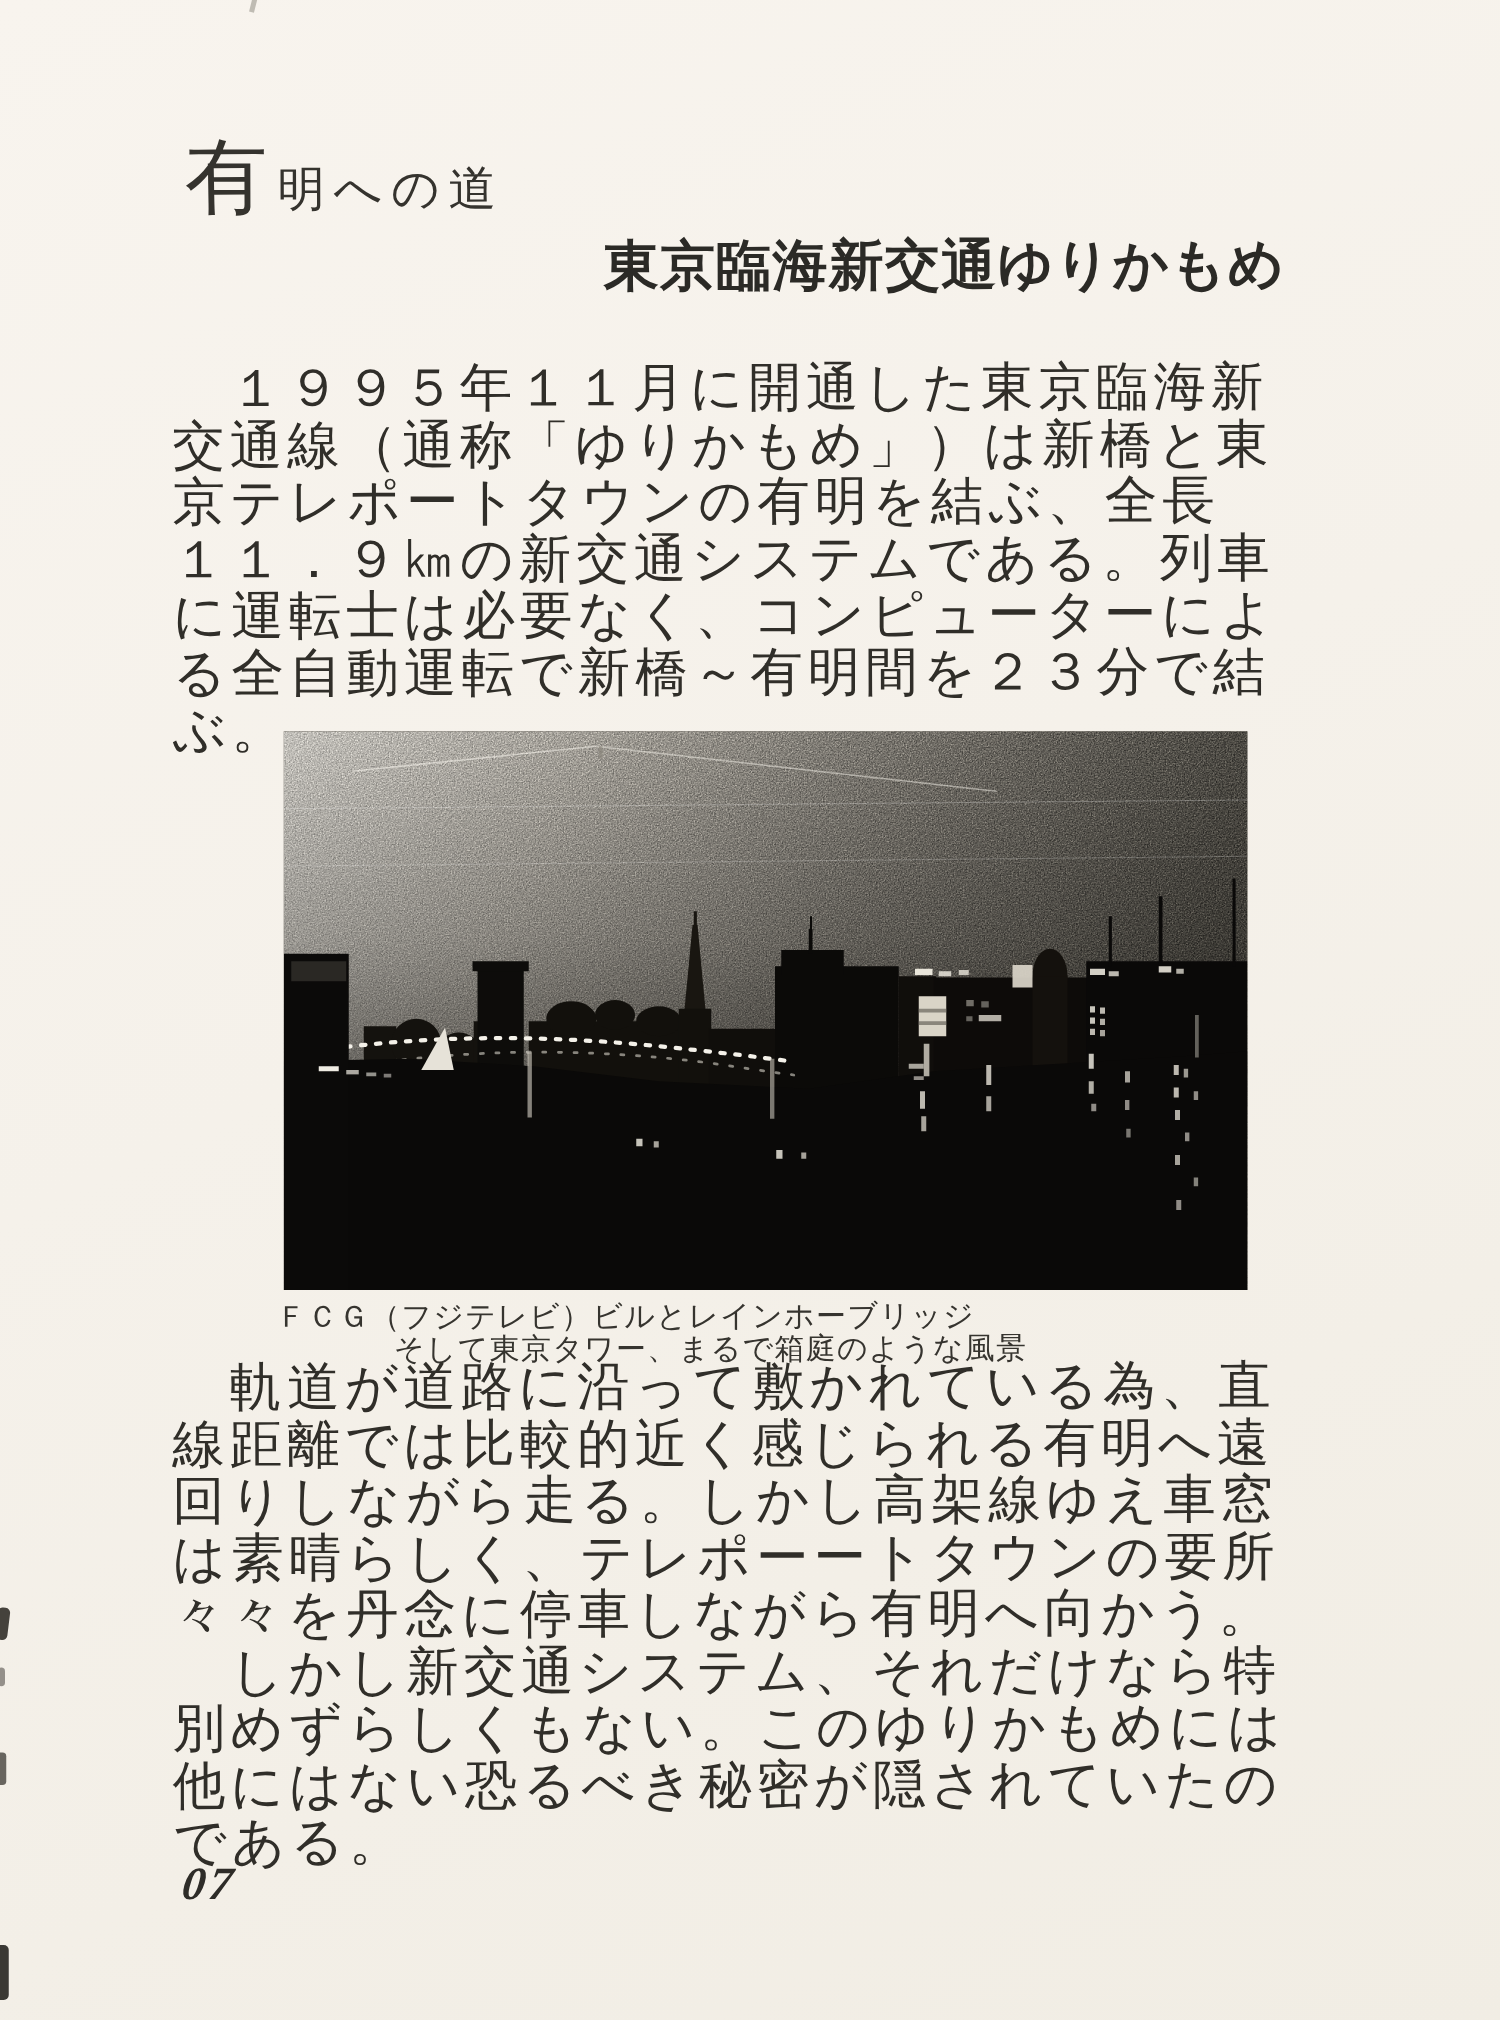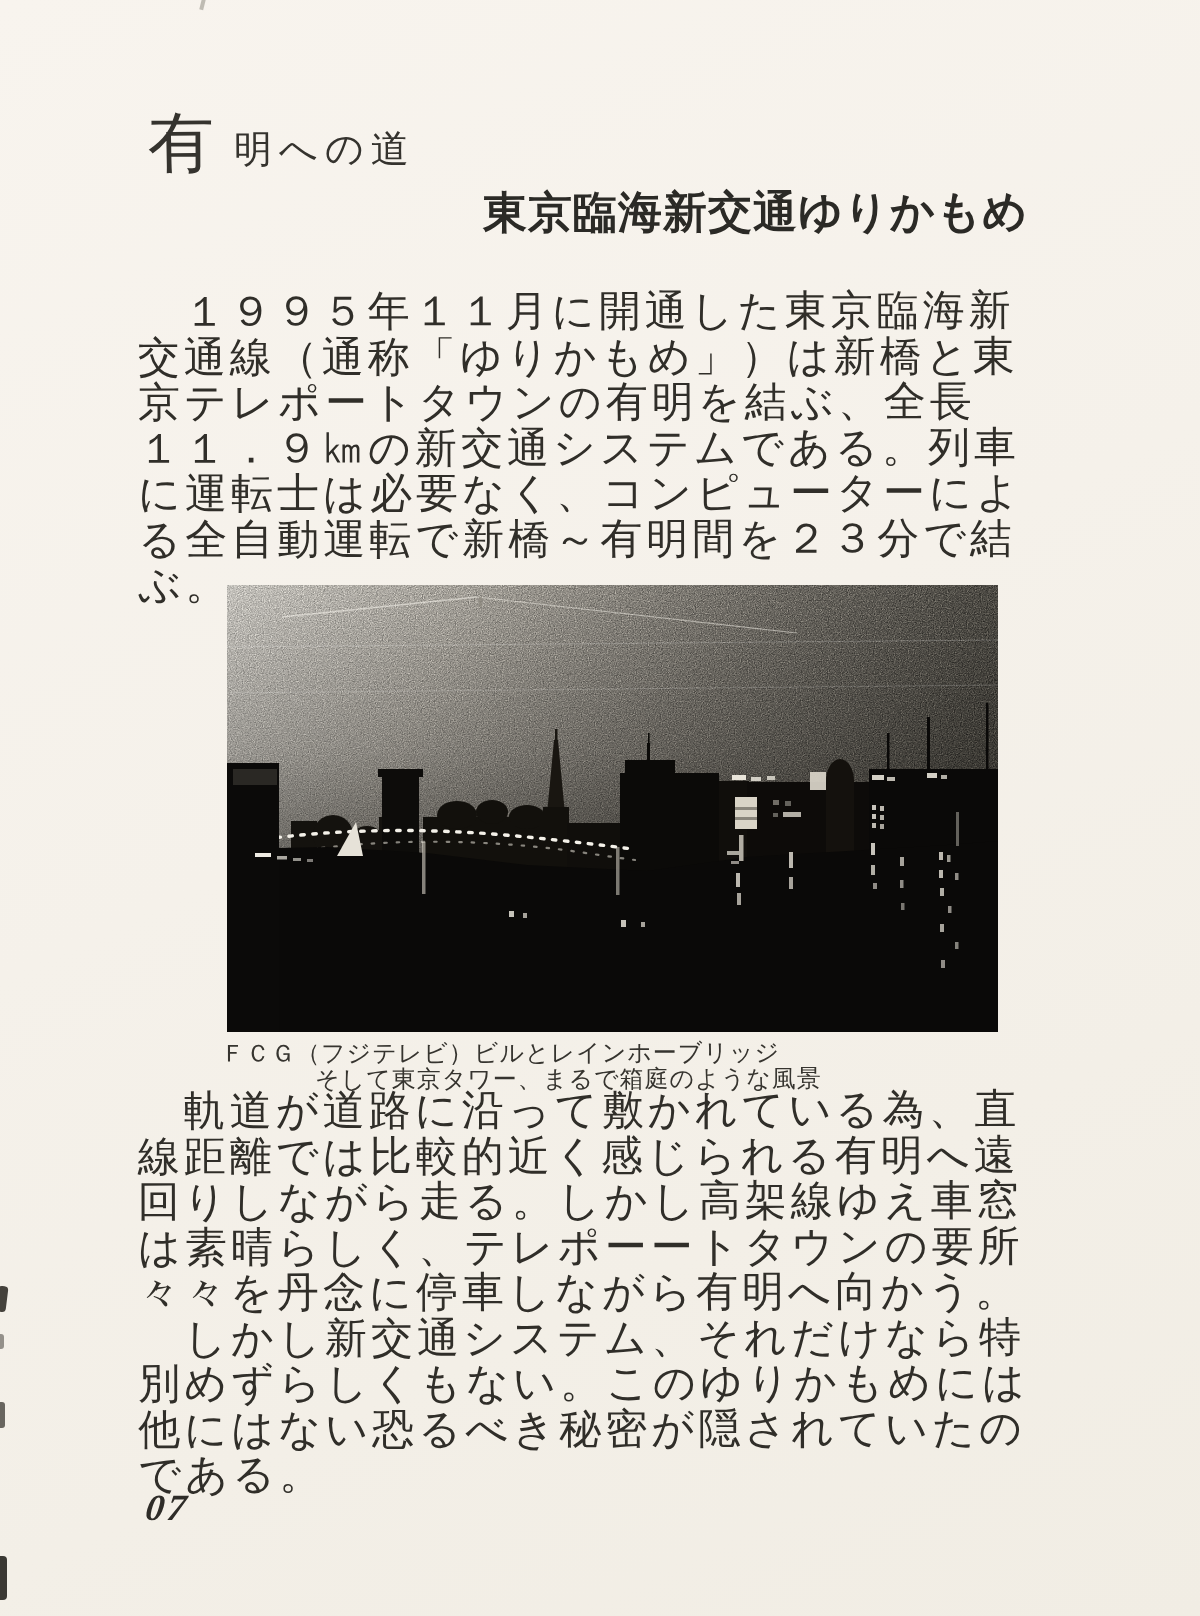--- a/index.html
+++ b/index.html
@@ -18,21 +18,21 @@
     position:absolute;left:148px;top:110px;
     display:flex;align-items:flex-end;
     transform:rotate(-0.2deg);
   }
   .title-big{
     font-size:66px;line-height:1;letter-spacing:0;
     color:#35332e;
   }
   .title-rest{
     font-size:38px;line-height:1;letter-spacing:7px;
-    margin-left:20px;padding-bottom:5px;color:#35332e;font-family:Liberation Mono, monospace;
+    margin-left:8px;padding-bottom:5px;color:#35332e;
   }
   .subtitle{
     position:absolute;left:483px;top:183px;
     font-family:"Liberation Sans","DejaVu Sans",sans-serif;
     font-weight:700;font-size:44px;letter-spacing:1px;
     color:#2b2a26;transform:rotate(-0.15deg);
   }
   
   .para{
     position:absolute;left:138px;width:900px;

